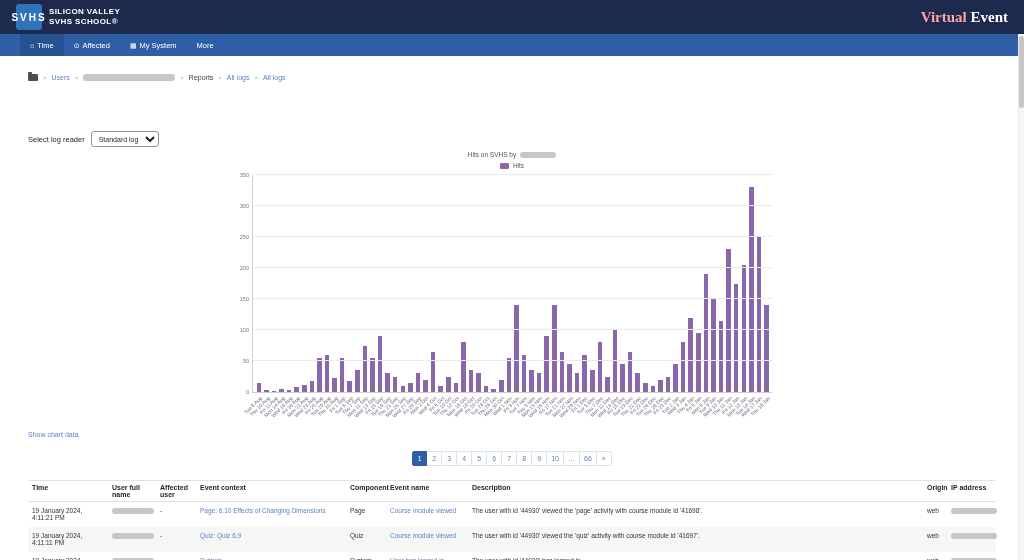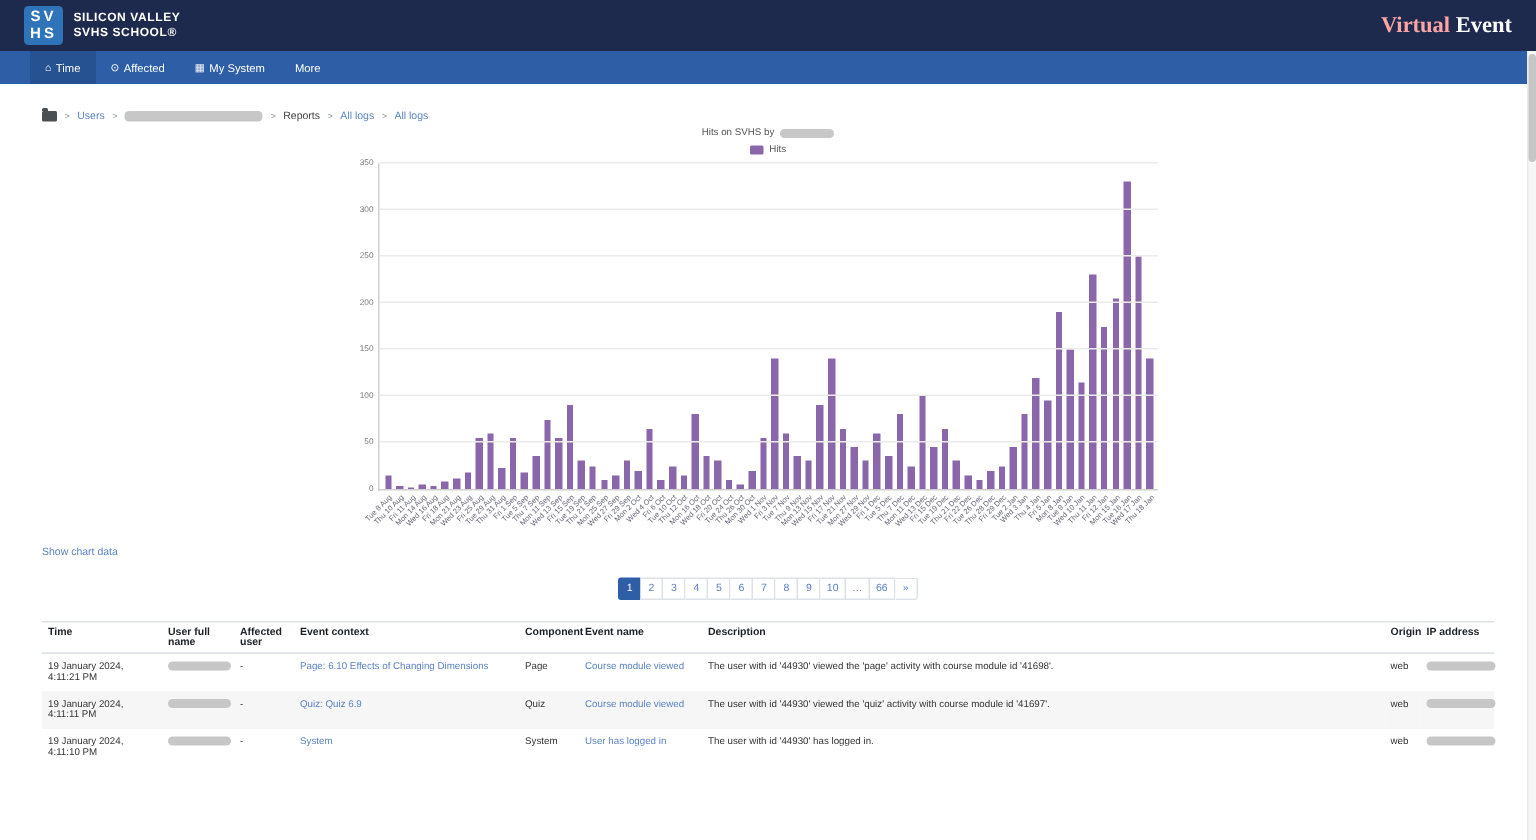--- a/index.html
+++ b/index.html
@@ -5,21 +5,21 @@
   * { margin:0; padding:0; box-sizing:border-box; }
   html,body { width:1024px; height:560px; overflow:hidden; background:#fff;
               font-family:"Liberation Sans", sans-serif; }
   .page { position:relative; width:1024px; height:560px; overflow:hidden; }
 
   
   .topbar { height:34px; background:var(--header-bg,#1d2a4e); display:flex;
             align-items:center; justify-content:space-between; padding:0 16px; }
   .logo-wrap { display:flex; align-items:center; gap:7px; }
   .logo-square { width:26px; height:26px; background:var(--logo-bg,#2f74b8); border-radius:3px;
-                 color:#fff; display:flex; flex-direction:column; align-items:center;
+                 color:#fff; display:flex; flex-direction:row; align-items:center;
                  justify-content:center; font-weight:bold; font-size:10px; line-height:1.1;
                  letter-spacing:2px; }
   .school-name { color:#fff; font-size:8px; font-weight:bold; line-height:1.25;
                  letter-spacing:.4px; }
   .brand { font-family:"Liberation Serif", serif; font-size:15px; font-weight:bold; }
   .brand .light { color:#fca5a5; }
   .brand .strong { color:#fff; }
 
   
   .navbar { height:22px; background:var(--nav-bg,#2d5ea6); display:flex;
@@ -153,20 +153,26 @@
       <span class="redact bc"></span>
       <span class="bc-sep">&gt;</span>
       <span class="bc-text">Reports</span>
       <span class="bc-sep">&gt;</span>
       <a class="bc-link">All logs</a>
       <span class="bc-sep">&gt;</span>
       <a class="bc-link">All logs</a>
     </div>
 
   
+  <div class="filter-row">
+    <span>Select log reader</span>
+    <select class="log-select">
+      <option>Standard log</option>
+    </select>
+  </div>
 
   
   <div class="chart-wrap">
     <div class="chart-title">
       <span>Hits on SVHS by</span>
       <span class="redact title"></span>
     </div>
     <div class="chart-legend">
       <span class="legend-swatch"></span>
       <span>Hits</span>

